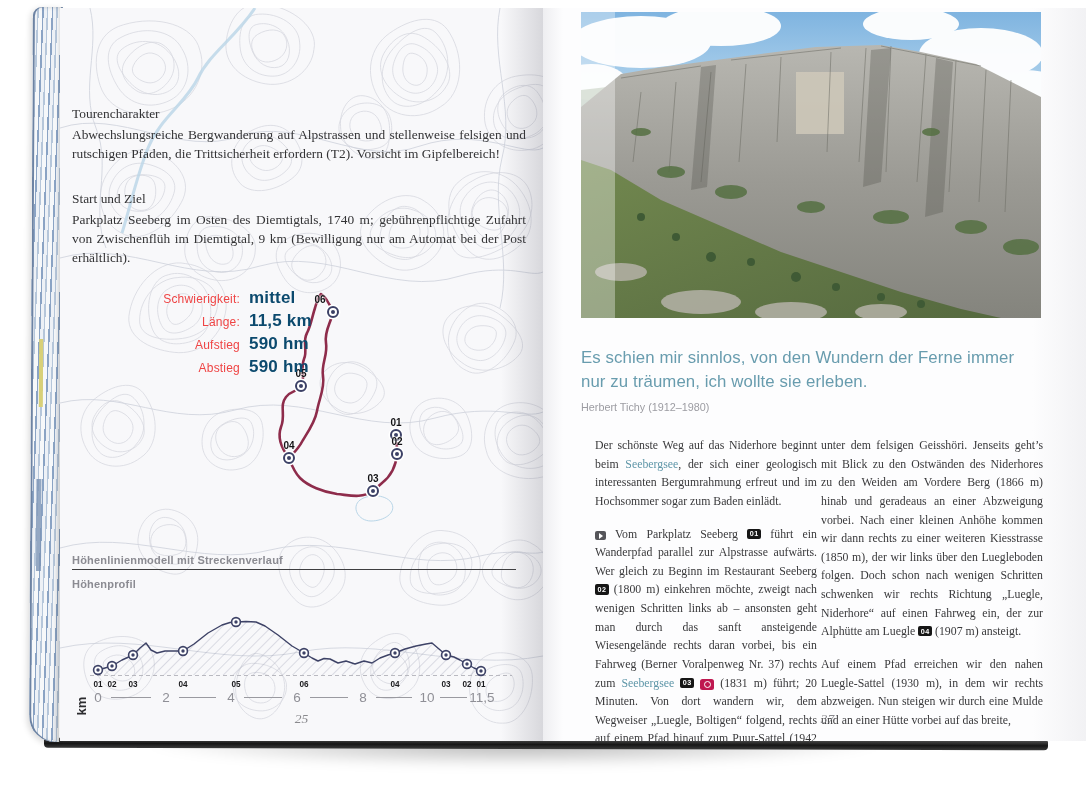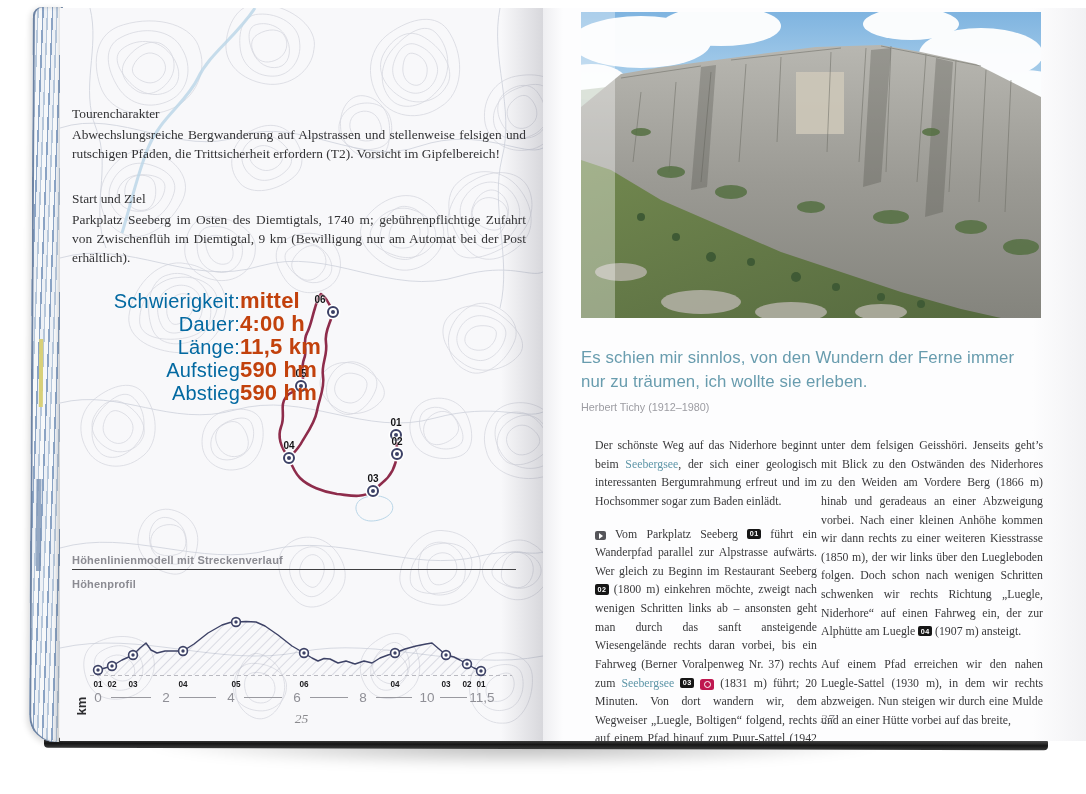--- a/index.html
+++ b/index.html
@@ -37,22 +37,22 @@
   .lp-title{position:absolute;left:12px;top:32px;width:460px;
     font-family:"Liberation Serif",serif;color:#262628;font-size:31px;letter-spacing:.2px;}
   .lp-title .elev{font-size:20px;margin-left:9px;color:#2c2c2e;}
   .lp-section{position:absolute;left:12px;width:454px;
     font-family:"Liberation Serif",serif;font-size:13.4px;line-height:1.42;color:#333335;text-align:justify;}
   .lp-section .sec-h{display:block;margin-bottom:2px;}
   #sec-0{top:96px;} #sec-1{top:181px;}
 
   .stats{position:absolute;left:12px;top:280px;width:300px;}
   .stat-row{display:flex;align-items:baseline;height:23px;}
-  .stat-label{width:168px;text-align:right;color:#0369a1;font-size:20px;letter-spacing:.2px;}
-  .stat-value{color:#c2410c;font-size:22px;font-weight:700;letter-spacing:.2px;}
+  .stat-label{width:168px;text-align:right;color:#ef4444;font-size:12px;letter-spacing:.2px;}
+  .stat-value{margin-left:9px;color:#0c4a6e;font-size:17px;font-weight:700;letter-spacing:.2px;}
 
   .map-caption{position:absolute;left:12px;top:546px;font-size:11px;font-weight:700;color:#8b8b92;letter-spacing:.2px;}
   .map-rule{position:absolute;left:12px;top:561px;width:444px;height:1.4px;background:#3e3e40;}
   .profile-caption{position:absolute;left:12px;top:570px;font-size:11px;font-weight:700;color:#8b8b92;letter-spacing:.2px;}
 
   
   .wp-dot{position:absolute;width:8px;height:8px;border:2.4px solid #3c4166;border-radius:50%;
     background:#fff;box-shadow:0 0 0 1.6px #fff;}
   .wp-dot::after{content:"";position:absolute;left:2px;top:2px;width:4px;height:4px;border-radius:50%;background:#3c4166;}
   .wp-lab{position:absolute;width:30px;text-align:center;font-size:10px;font-weight:700;color:#121215;
@@ -241,24 +241,20 @@
       <span class="sec-h">Start und Ziel</span>
       <span>Parkplatz Seeberg im Osten des Diemtigtals, 1740 m; gebührenpflichtige Zufahrt von Zwischenflüh im Diemtigtal, 9 km (Bewilligung nur am Automat bei der Post erhältlich).</span>
     </div>
 
     <div class="stats" id="stats">
         <div class="stat-row">
           <span class="stat-label">Schwierigkeit:</span>
           <span class="stat-value">mittel</span>
         </div>
         <div class="stat-row">
-          <span class="stat-label">Dauer:</span>
-          <span class="stat-value">4:00 h</span>
-        </div>
-        <div class="stat-row">
           <span class="stat-label">Länge:</span>
           <span class="stat-value">11,5 km</span>
         </div>
         <div class="stat-row">
           <span class="stat-label">Aufstieg</span>
           <span class="stat-value">590 hm</span>
         </div>
         <div class="stat-row">
           <span class="stat-label">Abstieg</span>
           <span class="stat-value">590 hm</span>

